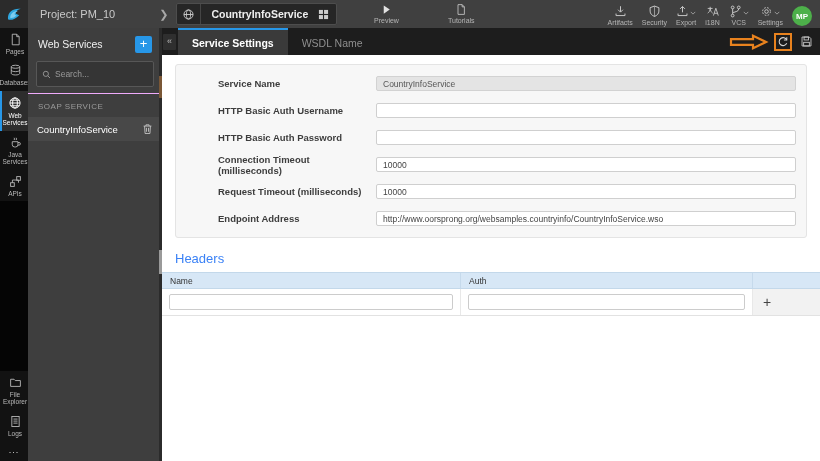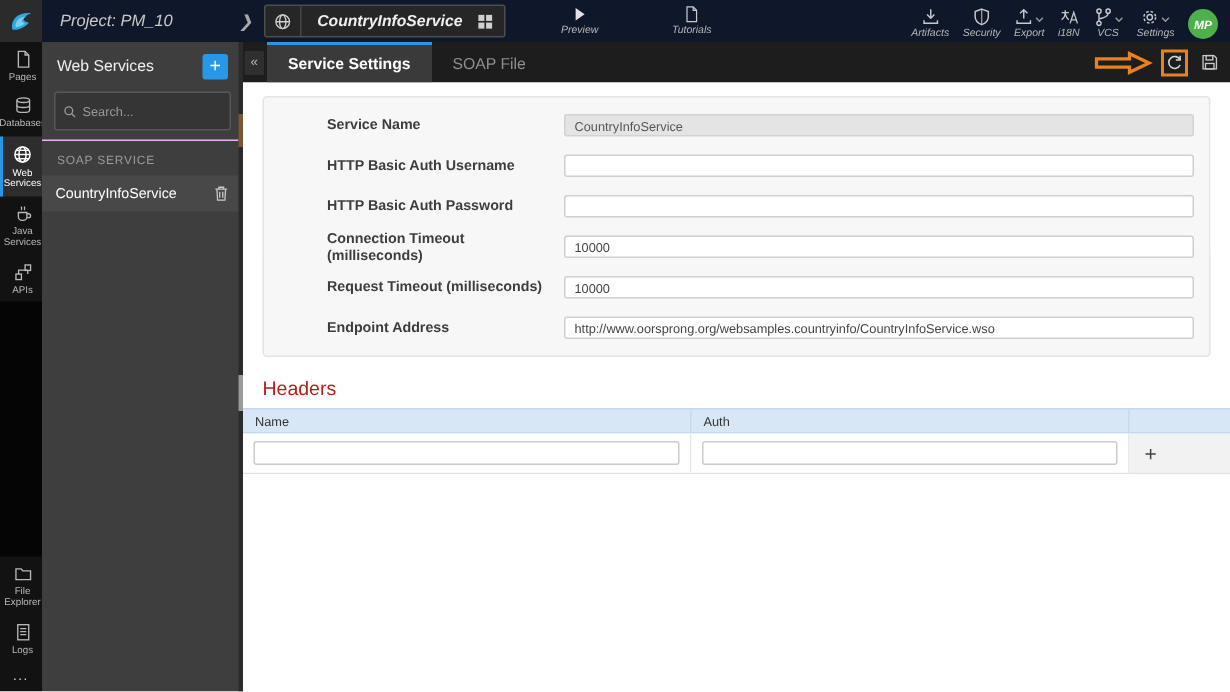--- a/index.html
+++ b/index.html
@@ -1,20 +1,20 @@
 <!DOCTYPE html>
 <html><head>
 <meta charset="utf-8">
 <style>
   * { margin:0; padding:0; box-sizing:border-box; }
   html,body { width:820px; height:461px; overflow:hidden; font-family:"Liberation Sans", sans-serif; background:#fff; }
   .app { width:820px; height:461px; display:flex; flex-direction:column; }
 
   
-  .topbar { height:28px; background:#0f172a; display:flex; align-items:center; position:relative; flex:0 0 28px;font-style:italic; }
+  .topbar { height:28px; background:#404040; display:flex; align-items:center; position:relative; flex:0 0 28px; }
   .logo-tile { width:28px; height:28px; background:#2b2b2b; display:flex; align-items:center; justify-content:center; }
   .project-label { color:#c9c9c9; font-size:11px; margin-left:12px; white-space:nowrap; }
   .crumb-chevron { color:#a8a8a8; font-size:11px; margin:0 8px 0 44px; }
   .service-chip { height:22px; background:#262626; border:1px solid #4d4d4d; border-radius:2px; display:flex; align-items:center; color:#efefef; }
   .chip-globe { width:24px; height:100%; display:flex; align-items:center; justify-content:center; border-right:1px solid #454545; color:#cfcfcf; }
   .chip-label { font-size:10.5px; font-weight:bold; padding:0 10px; white-space:nowrap; }
   .chip-grid { padding-right:7px; display:flex; align-items:center; }
   .tb-item { position:absolute; top:3px; display:flex; flex-direction:column; align-items:center; color:#b5b5b5; cursor:pointer; }
   .tb-item .lbl { font-size:7px; margin-top:1px; white-space:nowrap; }
   .tb-item .icon-row { display:flex; align-items:flex-start; height:13px; }
@@ -63,21 +63,21 @@
   .icon-btn { width:18px; height:18px; display:flex; align-items:center; justify-content:center; color:#cfcfcf; cursor:pointer; }
   .icon-btn.hl { border:2px solid #e8821e; }
 
   .content-body { flex:1; background:#fff; padding:9px 12px 0 13px; overflow:hidden; }
   .form-card { width:632px; background:#f7f7f7; border:1px solid #e4e4e4; border-radius:3px; padding:5px 10px; }
   .frow { height:27px; display:flex; align-items:center; }
   .frow label { width:158px; font-size:9.5px; font-weight:bold; color:#3d3d3d; flex:0 0 158px;margin-left:32px; }
   .frow input { flex:1; height:15px; border:1px solid #cfcfcf; border-radius:2px; background:#fff; font-size:8.5px; color:#444; padding:0 6px; outline:none; font-family:"Liberation Sans", sans-serif; }
   .frow input.dis { background:#e4e4e4; border-color:#d2d2d2; color:#555; }
 
-  .headers-title { margin-top:13px; font-size:13px; color:#b91c1c; }
+  .headers-title { margin-top:13px; font-size:13px; color:#3b82f6; }
   .hdr-table { margin:6px -12px 0 -13px; }
   .hdr-head { display:flex; background:#d7e7f6; border-top:1px solid #c3d8ea; border-bottom:1px solid #c3d8ea; height:17px; }
   .hdr-head .cell { font-size:8.5px; color:#333; display:flex; align-items:center; padding:0 8px; border-right:1px solid #c6daec;text-align:right; }
   .hdr-row { display:flex; height:27px; border-bottom:1px solid #e2e2e2; }
   .hdr-row .cell { display:flex; align-items:center; padding:0 7px; border-right:1px solid #e8e8e8; background:#fff; }
   .c-name { width:299px; flex:0 0 299px; }
   .c-value { width:292px; flex:0 0 292px; }
   .c-action { flex:1; }
   .hdr-row .c-action { background:#f2f2f2; justify-content:flex-start; padding-left:10px; }
   .hdr-row input { width:100%; height:16px; border:1px solid #ccc; border-radius:2px; font-size:8.5px; padding:0 5px; outline:none; background:#fff; font-family:"Liberation Sans", sans-serif; }
@@ -335,21 +335,21 @@
       </div>
       <div class="panel-track"></div>
       <div class="thumb-a"></div>
       <div class="thumb-b"></div>
     </aside>
 
     <section class="content">
       <div class="tabbar">
         <div class="collapse-btn">«</div>
         <div class="tab active">Service Settings</div>
-        <div class="tab">SOAP File</div>
+        <div class="tab">WSDL Name</div>
         <div class="tab-actions">
           <span class="annot-arrow">
             <svg width="40" height="16" viewBox="0 0 40 16" fill="none" stroke="#e8821e" stroke-width="2.2">
                 <path d="M2 5.2 H24 V1.8 L37 8 L24 14.2 V10.8 H2 Z"></path>
               </svg>
           </span>
           <span class="icon-btn hl">
             <span>
               <svg width="12" height="12" viewBox="0 0 16 16" fill="none" stroke="#d4d4d4" stroke-width="1.4">
                   <path d="M13 9.8 A5.3 5.3 0 1 1 13 5.2"></path>

